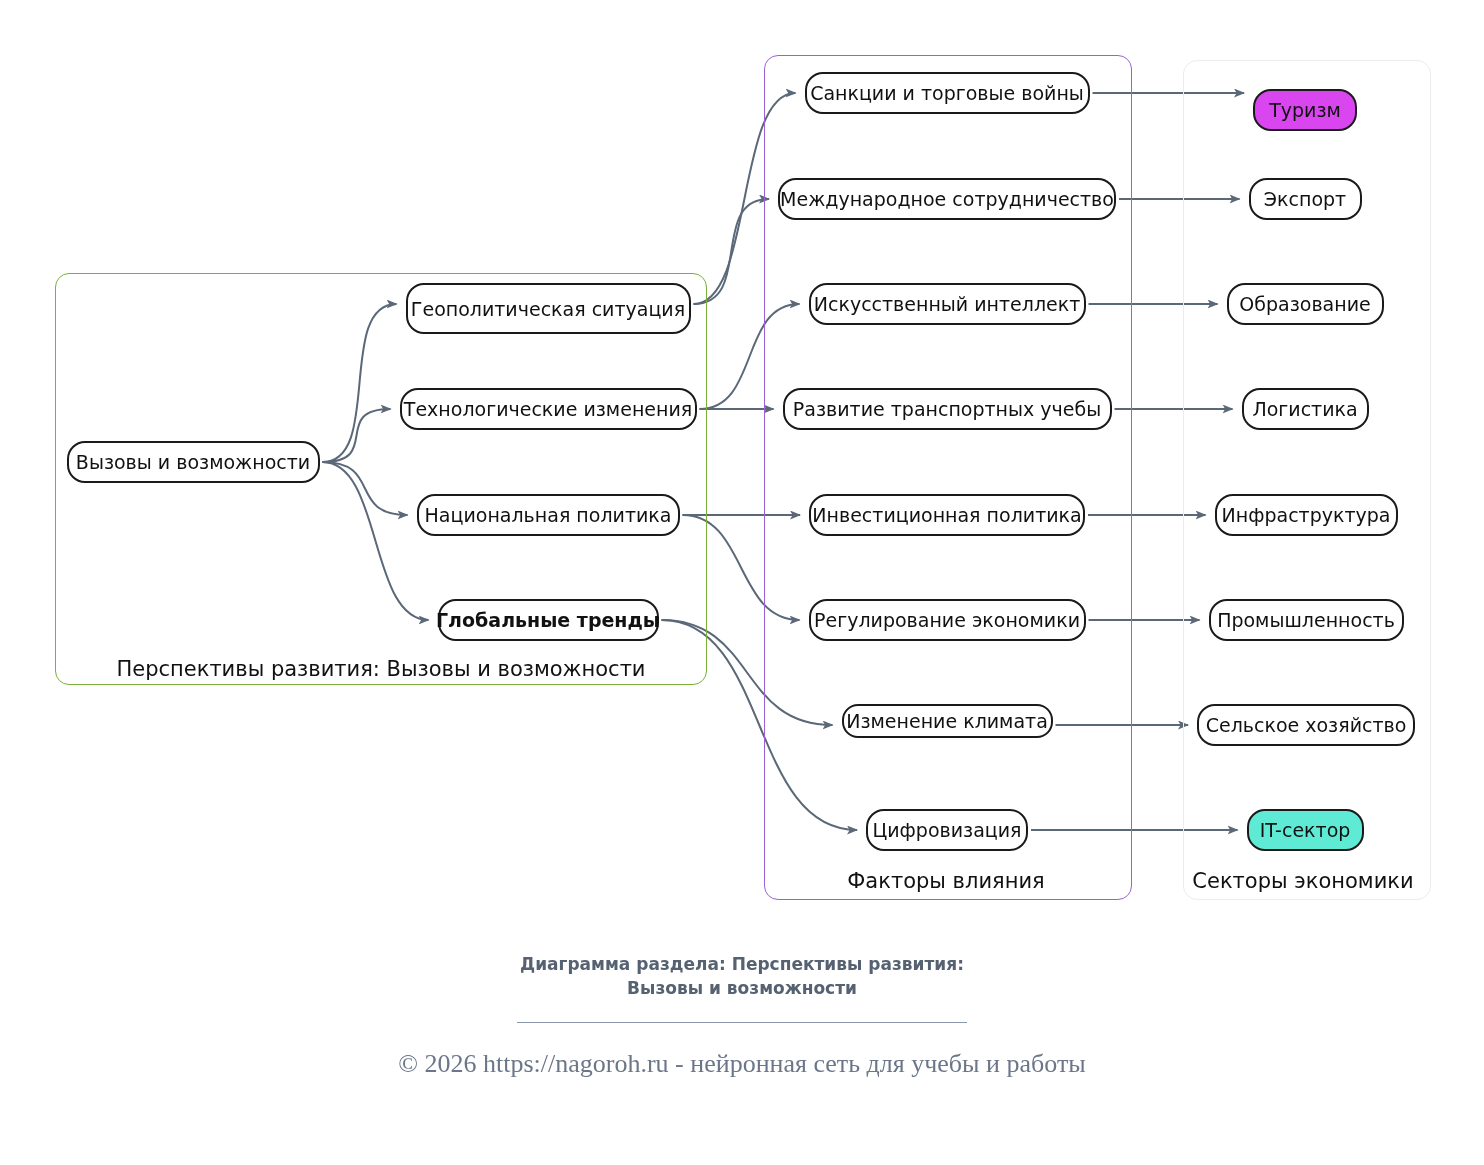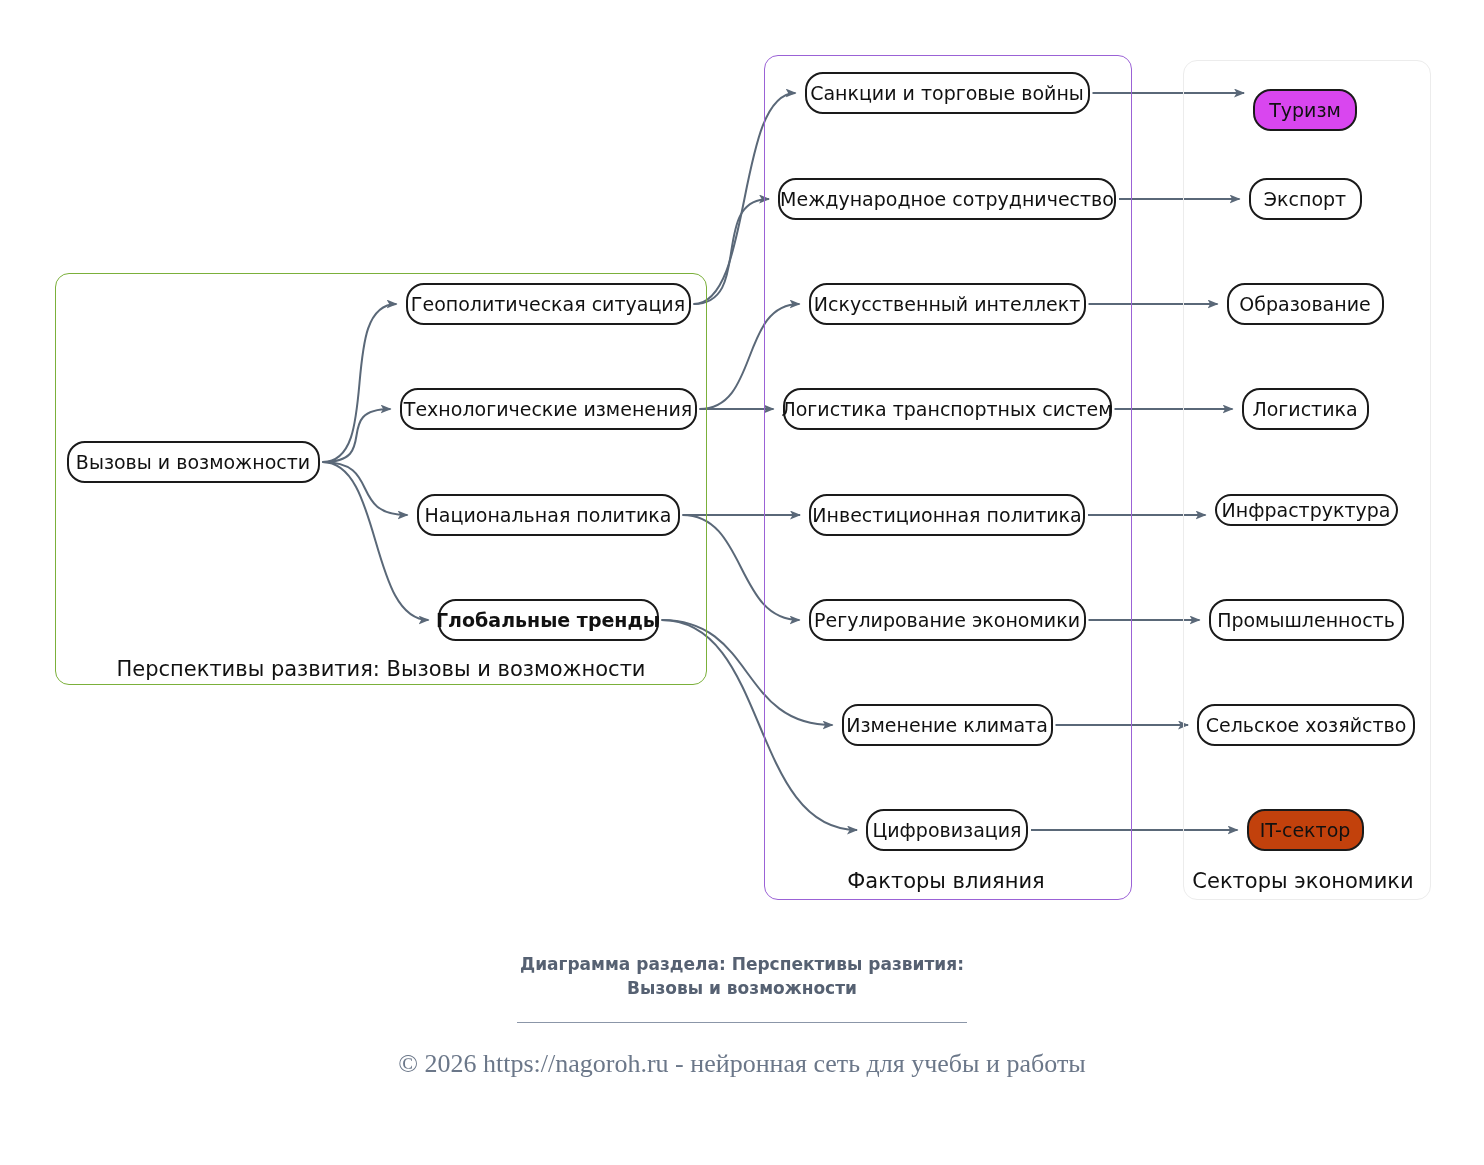--- a/index.html
+++ b/index.html
@@ -126,40 +126,40 @@
   <div id="cluster-layer">
       <div class="cluster-box" style="left: 55px; top: 273px; width: 652px; height: 412px; border: 1.6px solid rgb(123, 176, 58);"></div>
       <div class="cluster-label" style="left: -19px; top: 657px; width: 800px;">Перспективы развития: Вызовы и возможности</div>
       <div class="cluster-box" style="left: 764px; top: 55px; width: 368px; height: 845px; border: 1.6px solid rgb(155, 98, 214);"></div>
       <div class="cluster-label" style="left: 546px; top: 869px; width: 800px;">Факторы влияния</div>
       <div class="cluster-box" style="left: 1183px; top: 60px; width: 248px; height: 840px; border: 1.6px solid rgb(236, 236, 236);"></div>
       <div class="cluster-label" style="left: 903px; top: 869px; width: 800px;">Секторы экономики</div>
     </div>
   <div id="node-layer">
       <div class="node-box" style="left: 66.5px; top: 441px; width: 253px; height: 42px; border-color: rgb(26, 26, 26); background: rgb(255, 255, 255);">Вызовы и возможности</div>
-      <div class="node-box" style="left: 405.5px; top: 283px; width: 285px; height: 42px; border-color: rgb(26, 26, 26); background: rgb(255, 255, 255);">Геополитическая ситуация</div>
+      <div class="node-box" style="left: 405.5px; top: 283px; width: 285px; height: 51px; border-color: rgb(26, 26, 26); background: rgb(255, 255, 255);">Геополитическая ситуация</div>
       <div class="node-box" style="left: 399.5px; top: 388px; width: 297px; height: 42px; border-color: rgb(26, 26, 26); background: rgb(255, 255, 255);">Технологические изменения</div>
       <div class="node-box" style="left: 416.5px; top: 494px; width: 263px; height: 42px; border-color: rgb(26, 26, 26); background: rgb(255, 255, 255);">Национальная политика</div>
       <div class="node-box" style="left: 437.5px; top: 599px; width: 221px; height: 42px; border-color: rgb(26, 26, 26); background: rgb(255, 255, 255); font-weight: bold;">Глобальные тренды</div>
       <div class="node-box" style="left: 804.5px; top: 72px; width: 285px; height: 42px; border-color: rgb(26, 26, 26); background: rgb(255, 255, 255);">Санкции и торговые войны</div>
       <div class="node-box" style="left: 778px; top: 178px; width: 338px; height: 42px; border-color: rgb(26, 26, 26); background: rgb(255, 255, 255);">Международное сотрудничество</div>
       <div class="node-box" style="left: 808.5px; top: 283px; width: 277px; height: 42px; border-color: rgb(26, 26, 26); background: rgb(255, 255, 255);">Искусственный интеллект</div>
-      <div class="node-box" style="left: 782.5px; top: 388px; width: 329px; height: 42px; border-color: rgb(26, 26, 26); background: rgb(255, 255, 255);">Логистика транспортных систем</div>
+      <div class="node-box" style="left: 782.5px; top: 388px; width: 329px; height: 42px; border-color: rgb(26, 26, 26); background: rgb(255, 255, 255);">Развитие транспортных учебы</div>
       <div class="node-box" style="left: 809px; top: 494px; width: 276px; height: 42px; border-color: rgb(26, 26, 26); background: rgb(255, 255, 255);">Инвестиционная политика</div>
       <div class="node-box" style="left: 808.5px; top: 599px; width: 277px; height: 42px; border-color: rgb(26, 26, 26); background: rgb(255, 255, 255);">Регулирование экономики</div>
-      <div class="node-box" style="left: 841.5px; top: 704px; width: 211px; height: 42px; border-color: rgb(26, 26, 26); background: rgb(255, 255, 255); border-radius: 16px;">Изменение климата</div>
+      <div class="node-box" style="left: 841.5px; top: 704px; width: 211px; height: 34px; border-color: rgb(26, 26, 26); background: rgb(255, 255, 255); border-radius: 16px;">Изменение климата</div>
       <div class="node-box" style="left: 866px; top: 809px; width: 162px; height: 42px; border-color: rgb(26, 26, 26); background: rgb(255, 255, 255);">Цифровизация</div>
       <div class="node-box" style="left: 1253px; top: 89px; width: 104px; height: 42px; border-color: rgb(26, 26, 26); background: #d946ef;">Туризм</div>
       <div class="node-box" style="left: 1248.5px; top: 178px; width: 113px; height: 42px; border-color: rgb(26, 26, 26); background: rgb(255, 255, 255);">Экспорт</div>
       <div class="node-box" style="left: 1226.5px; top: 283px; width: 157px; height: 42px; border-color: rgb(26, 26, 26); background: rgb(255, 255, 255);">Образование</div>
       <div class="node-box" style="left: 1241.5px; top: 388px; width: 127px; height: 42px; border-color: rgb(26, 26, 26); background: rgb(255, 255, 255);">Логистика</div>
-      <div class="node-box" style="left: 1214.5px; top: 494px; width: 183px; height: 32px; border-color: rgb(26, 26, 26); background: rgb(255, 255, 255); text-align: right;">Инфраструктура</div>
+      <div class="node-box" style="left: 1214.5px; top: 494px; width: 183px; height: 42px; border-color: rgb(26, 26, 26); background: rgb(255, 255, 255); text-align: right;">Инфраструктура</div>
       <div class="node-box" style="left: 1208.5px; top: 599px; width: 195px; height: 42px; border-color: rgb(26, 26, 26); background: rgb(255, 255, 255);">Промышленность</div>
       <div class="node-box" style="left: 1197px; top: 704px; width: 218px; height: 42px; border-color: rgb(26, 26, 26); background: rgb(255, 255, 255);">Сельское хозяйство</div>
-      <div class="node-box" style="left: 1246.5px; top: 809px; width: 117px; height: 42px; border-color: rgb(26, 26, 26); background: #c2410c;">IT-сектор</div>
+      <div class="node-box" style="left: 1246.5px; top: 809px; width: 117px; height: 42px; border-color: rgb(26, 26, 26); background: #5eead4;">IT-сектор</div>
     </div>
 
   <div id="footer">
     <div id="footer-title">Диаграмма раздела: Перспективы развития:
 Вызовы и возможности</div>
     <div id="footer-rule"></div>
     <div id="footer-copy">© 2026 https://nagoroh.ru - нейронная сеть для учебы и работы</div>
   </div>
 
 </div>

